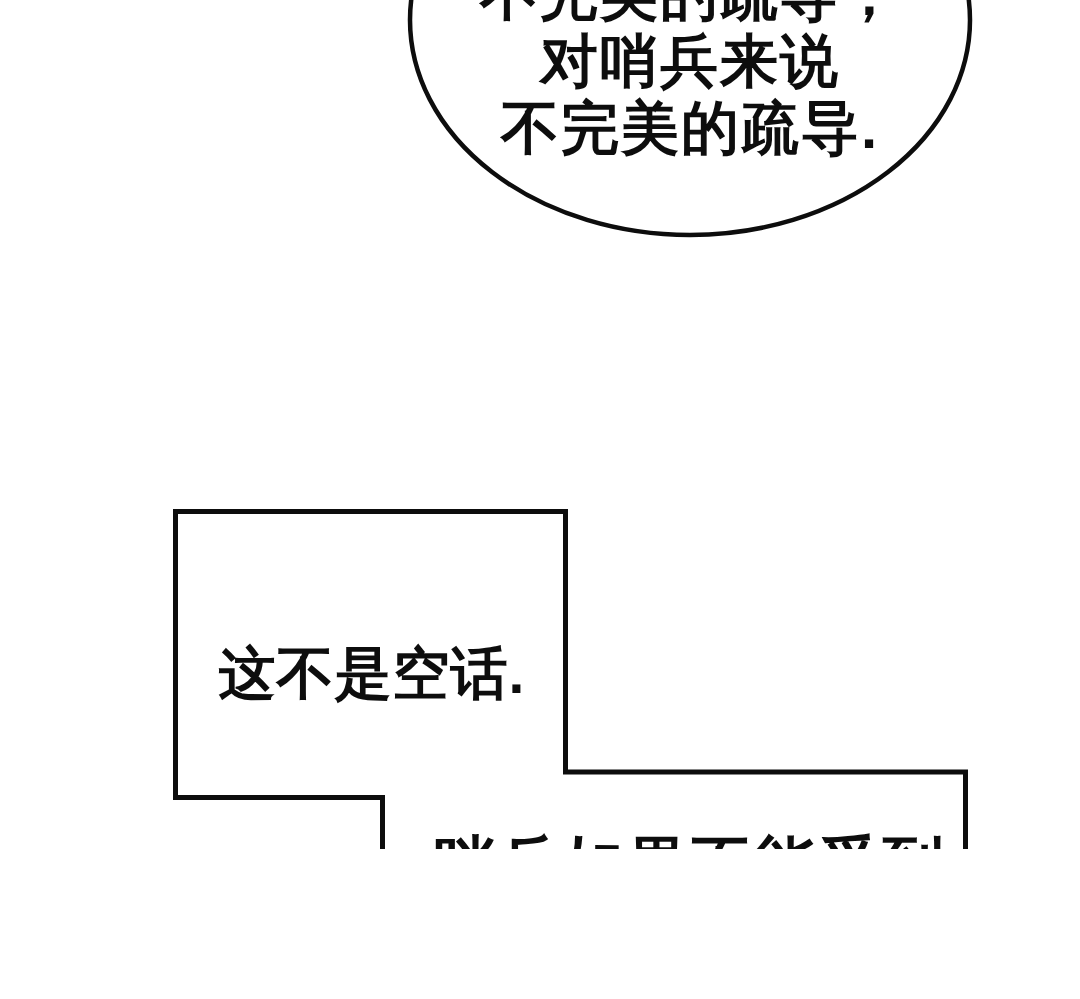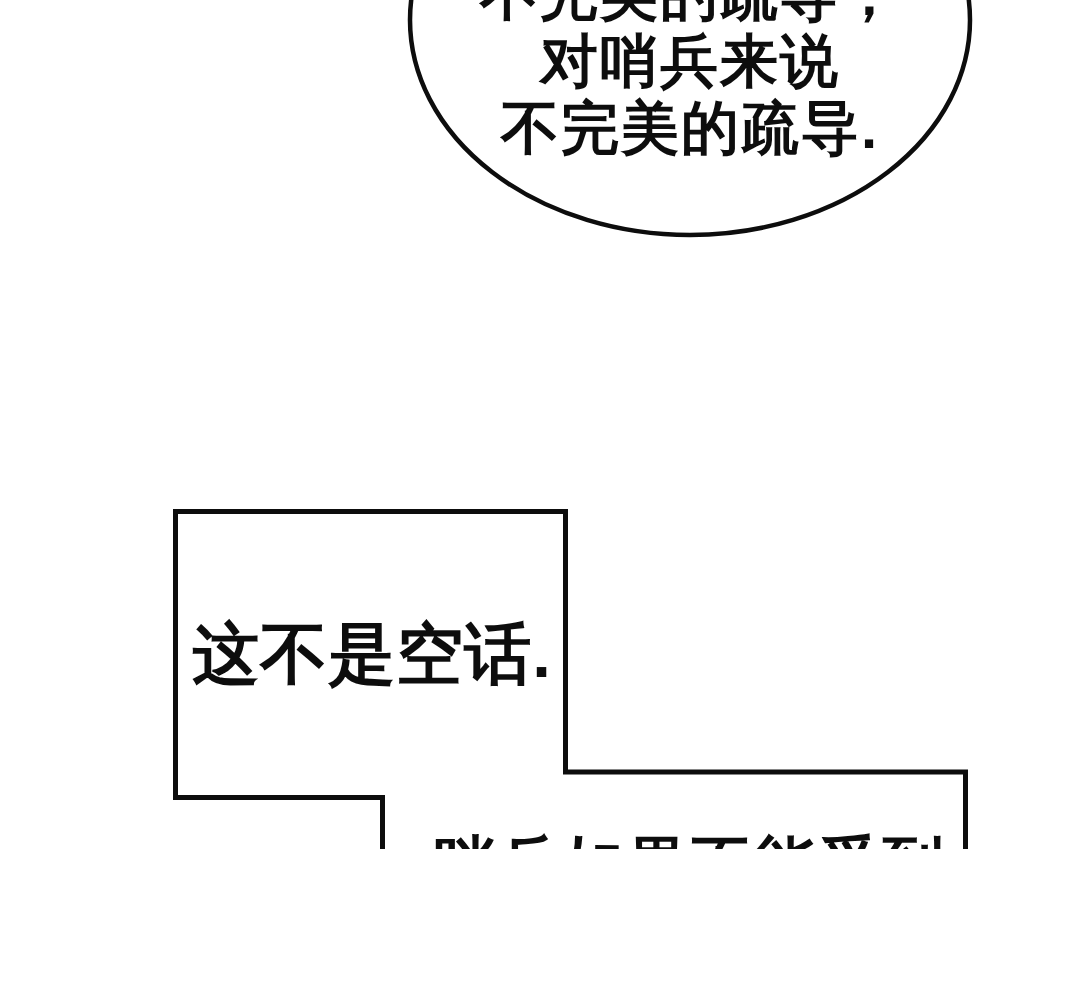--- a/index.html
+++ b/index.html
@@ -23,22 +23,22 @@
     text-align:center;
     font-weight:600;
     white-space:nowrap;
     color:var(--ink);
   }
   #bubble-text {
     left:690px; top:-40px;
     font-size:58px; line-height:67px; letter-spacing:2px;
   }
   #middle-panel-text {
-    left:372px; top:620px;
-    font-size:67px; line-height:67px; letter-spacing:1px;
+    left:372px; top:640px;
+    font-size:57px; line-height:67px; letter-spacing:1px;
   }
   #bottom-panel-text {
     left:690px; top:831px;
     font-size:62px; line-height:68px; letter-spacing:2px;
   }
 </style>
 </head>
 <body>
 
 <div id="page">

